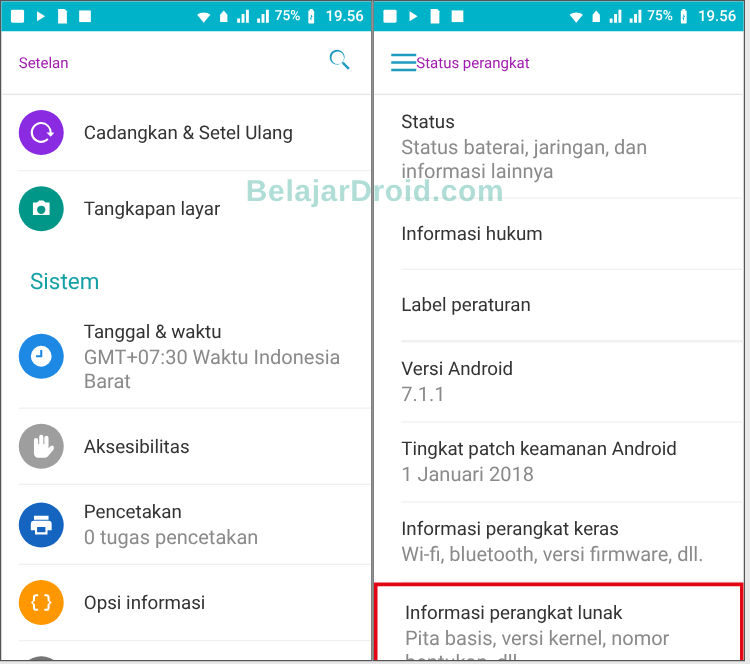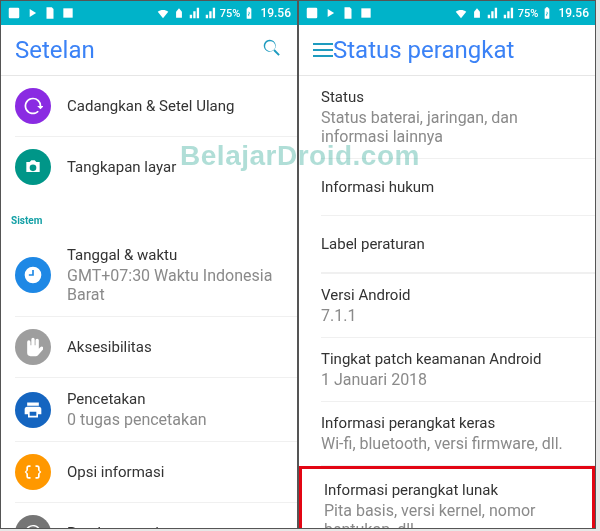--- a/index.html
+++ b/index.html
@@ -2,45 +2,45 @@
 <html><head>
 <meta charset="utf-8">
 <style>
   * { margin: 0; padding: 0; box-sizing: border-box; font-family: Roboto, "Helvetica Neue", Arial, sans-serif; }
   body { width: 600px; height: 531px; background: #e7e7e7; position: relative; overflow: hidden; }
   .phones { display: flex; width: 600px; height: 531px; }
   .phone { width: 298px; height: 529px; background: #fff; position: relative; border: 1px solid #555; display: flex; flex-direction: column; overflow: hidden; }
   .phone.left { margin-right: 0px; }
   .statusbar { height: 24px; background: #00b3c9; color: #fff; display: flex; align-items: center; font-size: 11px; padding: 0 6px; justify-content: space-between; }
   .sb-left { display: flex; gap: 4px; align-items: center; }
-  .sb-right { display: flex; gap: 2px; align-items: center; }
+  .sb-right { display: flex; gap: 2px; }
   .sb-ico { width: 14px; height: 14px; display: inline-flex; align-items: center; justify-content: center; }
   .sb-ico svg { fill: #fff; }
   .sb-batt { font-weight: 500; font-size: 11px; }
   .sb-time { font-weight: 500; font-size: 12px; margin-left: 2px; }
   .appbar { height: 50px; display: flex; align-items: center; padding: 0 14px; justify-content: space-between; color: #1e9bbf; }
-  .appbar .ab-title { font-size: 24px; font-weight: 400; color: #3b82f6; }
+  .appbar .ab-title { font-size: 12px; font-weight: 400; color: #a21caf; }
   .appbar .ab-left { display: flex; align-items: center; }
   .ab-icon svg { width: 22px; height: 22px; fill: #1e9bbf; }
   .ham { width: 20px; display: flex; flex-direction: column; gap: 4px; }
   .ham span { display: block; height: 2px; background: #1e9bbf; }
   .divider { height: 1px; background: #e6e6e6; }
   .list { flex: 1; overflow: hidden; }
-  .section-header { font-size: 10px; font-weight: 700; color: #14a0a6; padding: 18px 10px 8px; }
+  .section-header { font-size: 18px; font-weight: 400; color: #14a0a6; padding: 18px 23px 8px; }
   .row { display: flex; align-items: center; padding: 12px 14px; min-height: 56px; }
   .row .ico { width: 36px; height: 36px; border-radius: 50%; display: flex; align-items: center; justify-content: center; margin-right: 16px; flex-shrink: 0; }
   .row .ico svg { width: 20px; height: 20px; fill: #fff; }
   .row .txt { display: flex; flex-direction: column; }
   .row .title { font-size: 15px; color: #333; }
   .row .sub { font-size: 16px; color: #8a8a8a; margin-top: 2px; }
   .row.noicon { padding-left: 22px; }
   .thin-div { height: 1px; background: #f0f0f0; margin-left: 14px; }
   .thin-div.noin { margin-left: 22px; }
   .highlight { border: 3px solid #e30513; }
-  .watermark { position: absolute; top: 140px; left: 0; right: 0; text-align: center; font-size: 28px; font-weight: 700; color: rgba(30,160,140,.35); font-family: "Arial Black", Arial, sans-serif; pointer-events: none; letter-spacing: 0.5px; }
+  .watermark { position: absolute; top: 140px; left: 0; right: 0; text-align: center; font-size: 24px; font-weight: 700; color: rgba(30,160,140,.35); font-family: "Arial Black", Arial, sans-serif; pointer-events: none; letter-spacing: 0.5px; }
   .ic-purple{background:#8a2be2;} .ic-teal{background:#009688;} .ic-blue{background:#1e88e5;}
   .ic-grey{background:#9e9e9e;} .ic-dblue{background:#1565c0;} .ic-orange{background:#ff9800;}
   .ic-dgrey{background:#757575;}
 </style>
 </head>
 <body>
 
 <div class="phones">
 
   <div class="phone left">

